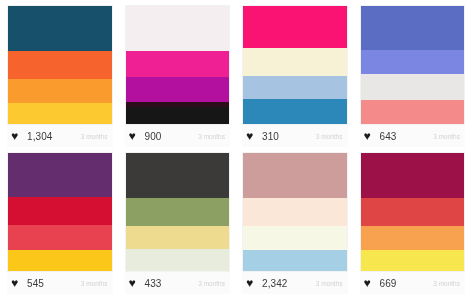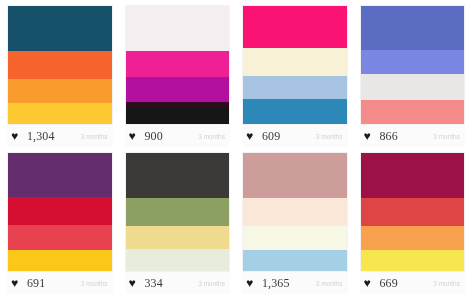--- a/index.html
+++ b/index.html
@@ -55,25 +55,24 @@
   .heart-icon {
     display: inline-block;
     width: 11px;
     height: 11px;
     line-height: 11px;
     font-size: 12px;
     color: #1b1b1b;
     flex: 0 0 auto;
   }
   .like-count {
-    font-size: 12px;
+    font-size: 10px;
     color: #3a3a3a;
     letter-spacing: 0.1px;
     white-space: nowrap;
-    font-family: Liberation Serif, serif;
   }
   .timestamp {
     font-size: 6.5px;
     color: #d2d2d2;
     white-space: nowrap;
     overflow: hidden;
     text-overflow: clip;
     padding-right: 1px;
   }
 </style>
@@ -115,81 +114,81 @@
     <div class="card">
       <div class="swatch-stack">
         <div class="band" style="background: rgb(251, 19, 116); height: 36%;"></div>
         <div class="band" style="background: rgb(247, 242, 214); height: 23%;"></div>
         <div class="band" style="background: rgb(167, 195, 226); height: 20%;"></div>
         <div class="band" style="background: rgb(43, 136, 184); height: 21%;"></div>
       </div>
       <div class="card-footer">
         <div class="likes">
           <span class="heart-icon">♥</span>
-          <span class="like-count">609</span>
+          <span class="like-count">310</span>
         </div>
         <span class="timestamp">3 months</span>
       </div>
     </div>
     <div class="card">
       <div class="swatch-stack">
         <div class="band" style="background: rgb(91, 108, 195); height: 37%;"></div>
         <div class="band" style="background: rgb(123, 134, 226); height: 21%;"></div>
         <div class="band" style="background: rgb(233, 231, 229); height: 22%;"></div>
         <div class="band" style="background: rgb(245, 138, 138); height: 20%;"></div>
       </div>
       <div class="card-footer">
         <div class="likes">
           <span class="heart-icon">♥</span>
-          <span class="like-count">866</span>
+          <span class="like-count">643</span>
         </div>
         <span class="timestamp">3 months</span>
       </div>
     </div>
     <div class="card">
       <div class="swatch-stack">
         <div class="band" style="background: rgb(100, 45, 110); height: 37%;"></div>
         <div class="band" style="background: rgb(212, 15, 50); height: 24%;"></div>
         <div class="band" style="background: rgb(232, 65, 79); height: 21%;"></div>
         <div class="band" style="background: rgb(251, 200, 26); height: 18%;"></div>
       </div>
       <div class="card-footer">
         <div class="likes">
           <span class="heart-icon">♥</span>
-          <span class="like-count">691</span>
+          <span class="like-count">545</span>
         </div>
         <span class="timestamp">3 months</span>
       </div>
     </div>
     <div class="card">
       <div class="swatch-stack">
         <div class="band" style="background: rgb(59, 58, 56); height: 38%;"></div>
         <div class="band" style="background: rgb(141, 160, 99); height: 24%;"></div>
         <div class="band" style="background: rgb(239, 219, 143); height: 19%;"></div>
         <div class="band" style="background: rgb(231, 236, 221); height: 19%;"></div>
       </div>
       <div class="card-footer">
         <div class="likes">
           <span class="heart-icon">♥</span>
-          <span class="like-count">334</span>
+          <span class="like-count">433</span>
         </div>
         <span class="timestamp">3 months</span>
       </div>
     </div>
     <div class="card">
       <div class="swatch-stack">
         <div class="band" style="background: rgb(204, 157, 155); height: 38%;"></div>
         <div class="band" style="background: rgb(251, 231, 216); height: 24%;"></div>
         <div class="band" style="background: rgb(247, 247, 230); height: 20%;"></div>
         <div class="band" style="background: rgb(165, 207, 229); height: 18%;"></div>
       </div>
       <div class="card-footer">
         <div class="likes">
           <span class="heart-icon">♥</span>
-          <span class="like-count">1,365</span>
+          <span class="like-count">2,342</span>
         </div>
         <span class="timestamp">3 months</span>
       </div>
     </div>
     <div class="card">
       <div class="swatch-stack">
         <div class="band" style="background: rgb(156, 17, 72); height: 38%;"></div>
         <div class="band" style="background: rgb(224, 69, 70); height: 24%;"></div>
         <div class="band" style="background: rgb(248, 162, 80); height: 20%;"></div>
         <div class="band" style="background: rgb(248, 230, 78); height: 18%;"></div>

